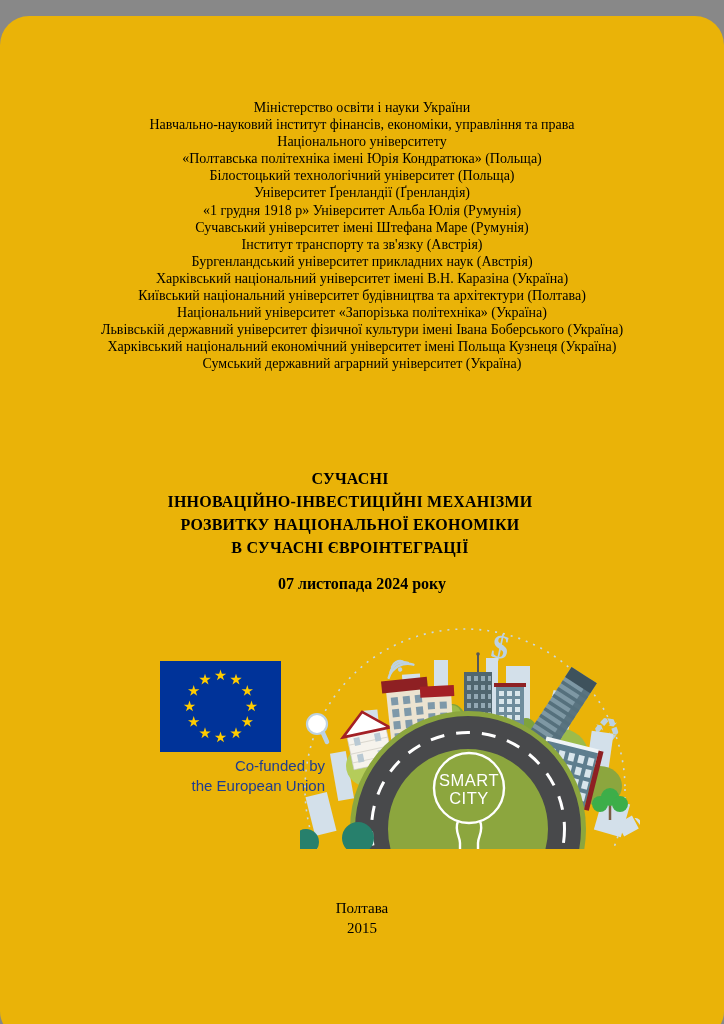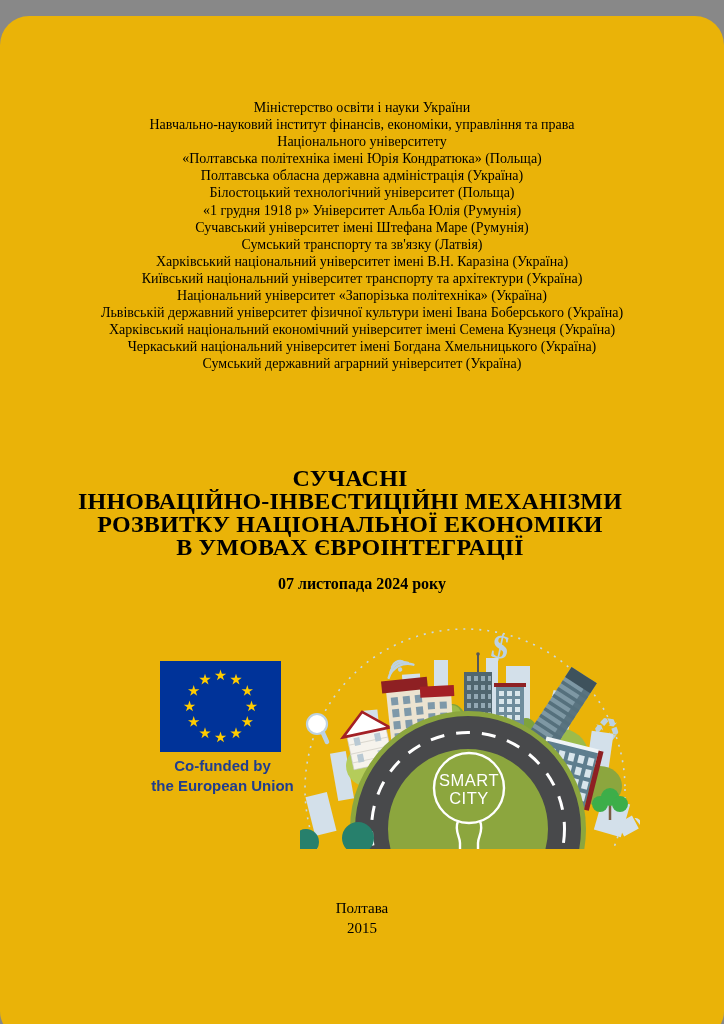--- a/index.html
+++ b/index.html
@@ -12,33 +12,33 @@
     font-family:"Liberation Serif", serif;
     color:#000;
     border-radius:29px;
   }
   .institutions{
     position:absolute;top:83px;left:0;width:724px;
     text-align:center;font-size:14px;line-height:17.1px;
   }
   .title-block{
     position:absolute;top:451px;left:0;width:700px;
-    text-align:center;font-weight:bold;font-size:24px;line-height:23px;
+    text-align:center;font-weight:bold;font-size:16px;line-height:23px;
     letter-spacing:.2px;
   }
   .date-line{
     position:absolute;top:559px;left:0;width:724px;
     text-align:center;font-weight:bold;font-size:16px;
   }
   .eu-flag{position:absolute;left:160px;top:645px;}
   .eu-caption{
     position:absolute;left:120px;top:740px;width:205px;
-    text-align:center;
+    text-align:right;
     font-family:"Liberation Sans", sans-serif;
-    font-weight:bold;font-size:15px;line-height:20px;
+    font-weight:normal;font-size:15px;line-height:20px;
     color:#1F3D8F;
   }
   .smartcity{position:absolute;left:300px;top:598px;}
   .footer-block{
     position:absolute;top:882px;left:0;width:724px;
     text-align:center;font-size:15px;line-height:20px;
   }
   .sc-label{
     font-family:"Liberation Sans", sans-serif;
     letter-spacing:.5px;
@@ -48,40 +48,40 @@
 <body>
 
 <div class="page">
 
   <div class="institutions">
 
   <div class="inst-line">Міністерство освіти і науки України</div>
       <div class="inst-line">Навчально-науковий інститут фінансів, економіки, управління та права</div>
       <div class="inst-line">Національного університету</div>
       <div class="inst-line">«Полтавська політехніка імені Юрія Кондратюка» (Польща)</div>
-      <div class="inst-line">Полтавська обласна державна адміністрація (Україна)</div>
       <div class="inst-line">Білостоцький технологічний університет (Польща)</div>
+      <div class="inst-line">Університет Ґренландії (Ґренландія)</div>
       <div class="inst-line">«1 грудня 1918 р» Університет Альба Юлія (Румунія)</div>
       <div class="inst-line">Сучавський університет імені Штефана Маре (Румунія)</div>
-      <div class="inst-line">Сумський транспорту та зв'язку (Латвія)</div>
+      <div class="inst-line">Інститут транспорту та зв'язку (Австрія)</div>
+      <div class="inst-line">Бургенландський університет прикладних наук (Австрія)</div>
       <div class="inst-line">Харківський національний університет імені В.Н. Каразіна (Україна)</div>
-      <div class="inst-line">Київський національний університет транспорту та архітектури (Україна)</div>
+      <div class="inst-line">Київський національний університет будівництва та архітектури (Полтава)</div>
       <div class="inst-line">Національний університет «Запорізька політехніка» (Україна)</div>
       <div class="inst-line">Львівській державний університет фізичної культури імені Івана Боберського (Україна)</div>
-      <div class="inst-line">Харківський національний економічний університет імені Семена Кузнеця (Україна)</div>
-      <div class="inst-line">Черкаський національний університет імені Богдана Хмельницького (Україна)</div>
+      <div class="inst-line">Харківський національний економічний університет імені Польща Кузнеця (Україна)</div>
       <div class="inst-line">Сумський державний аграрний університет (Україна)</div>
     </div>
 
   <div class="title-block">
 
   <div class="title-line">СУЧАСНІ</div>
       <div class="title-line">ІННОВАЦІЙНО-ІНВЕСТИЦІЙНІ МЕХАНІЗМИ</div>
       <div class="title-line">РОЗВИТКУ НАЦІОНАЛЬНОЇ ЕКОНОМІКИ</div>
-      <div class="title-line">В УМОВАХ ЄВРОІНТЕГРАЦІЇ</div>
+      <div class="title-line">В СУЧАСНІ ЄВРОІНТЕГРАЦІЇ</div>
     </div>
 
   <div class="date-line">07 листопада 2024 року</div>
 
   <svg class="eu-flag" width="121" height="91" viewBox="0 0 121 91">
     <rect width="121" height="91" fill="#003399"></rect>
     <defs>
       <path id="star" d="M0,-6 L1.35,-1.86 L5.71,-1.85 L2.19,0.71 L3.53,4.85 L0,2.3 L-3.53,4.85 L-2.19,0.71 L-5.71,-1.85 L-1.35,-1.86 Z"></path>
     </defs>
     <g fill="#FFCC00">

